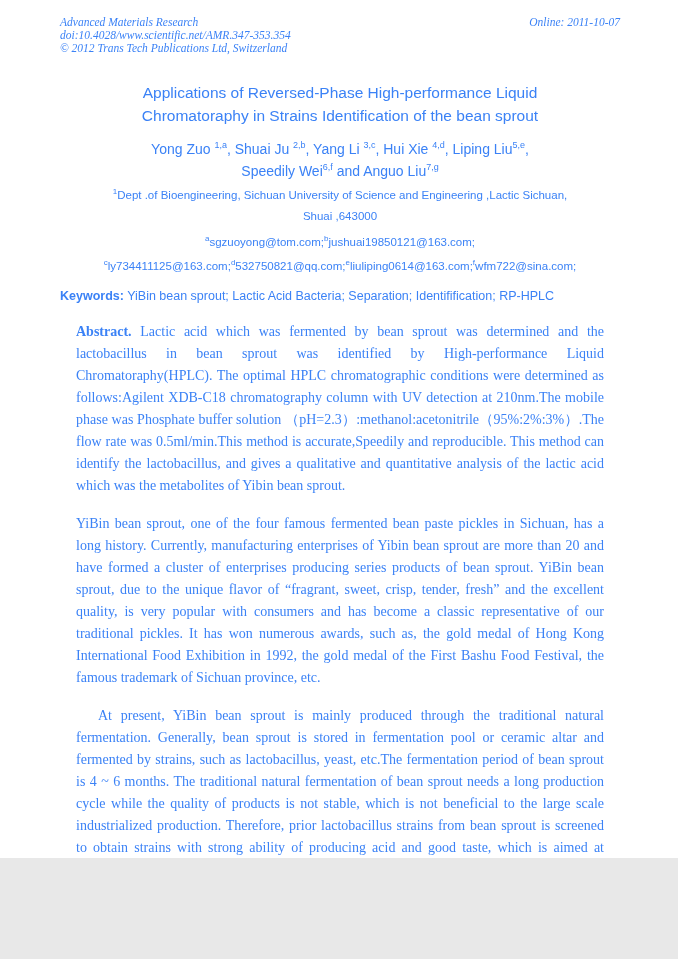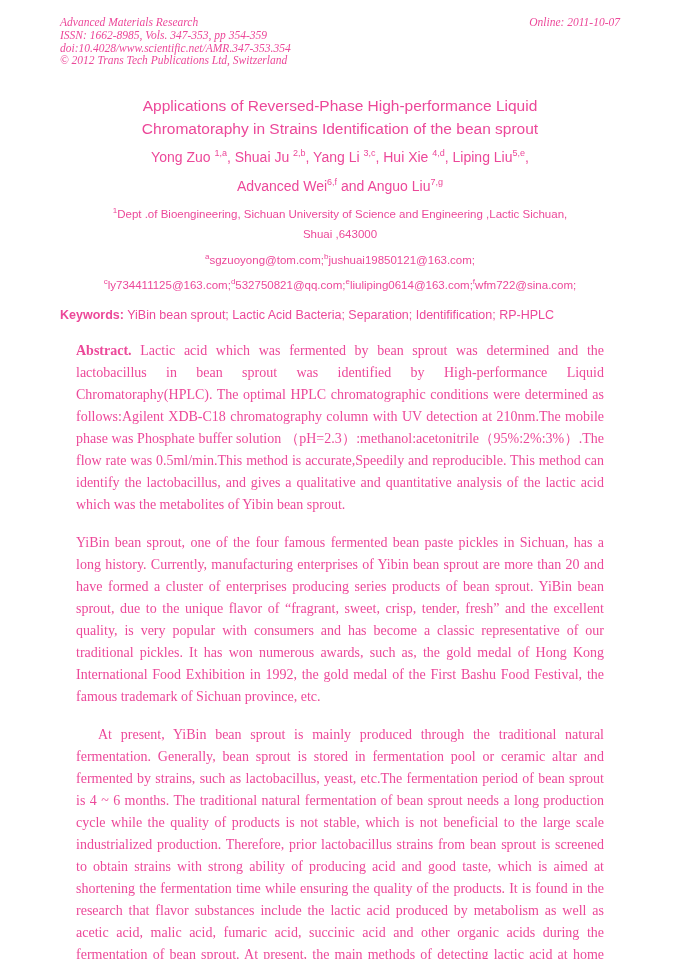--- a/index.html
+++ b/index.html
@@ -1,21 +1,21 @@
 <!DOCTYPE html>
 <html><head>
 <meta charset="utf-8">
 <style>
   html,body { margin:0; padding:0; background:#e8e8e8; }
   .page {
     position:relative;
-    width:678px; height:959px;
+    width:678px; height:858px;
     margin:0 auto;
     background:#ffffff;
-    color:#ec4899;
+    color:#3b82f6;
     overflow:hidden;
     box-sizing:border-box;
     padding:16px 58px 0 60px;
     font-family:"Liberation Serif", serif;
   }
   
   .hdr {
     display:flex; justify-content:space-between; align-items:flex-start;
     font-style:italic;
     font-size:11.5px; line-height:12.8px;
@@ -27,24 +27,24 @@
   .title {
     margin:27px auto 0 auto;
     text-align:center;
     font-family:"Liberation Sans", sans-serif;
     font-weight:normal;
     font-size:15.5px; line-height:23px;
     max-width:470px;
   }
   
   .authors {
-    margin-top:1px;
+    margin-top:9px;
     text-align:center;
     font-family:"Liberation Sans", sans-serif;
-    font-size:14px; line-height:25px;
+    font-size:14px; line-height:18px;
     font-weight:normal;
   }
   .authors sup { font-size:9px; }
   
   .affil, .emails {
     text-align:center;
     font-family:"Liberation Sans", sans-serif;
     font-size:11.5px; line-height:21px;
   }
   .affil { margin-top:1px; }
@@ -77,32 +77,31 @@
   sup { vertical-align:super; }
 </style>
 </head>
 <body>
 
 <div class="page">
 
   <div class="hdr">
     <div class="hdr-left">
       <div>Advanced Materials Research</div>
-      <div>ISSN: 1662-8985, Vols. 347-353, pp 354-359</div>
       <div>doi:10.4028/www.scientific.net/AMR.347-353.354</div>
       <div>© 2012 Trans Tech Publications Ltd, Switzerland</div>
     </div>
     <div class="hdr-right">Online: 2011-10-07</div>
   </div>
 
   <h1 class="title"><span>Applications of Reversed-Phase High-performance Liquid</span><br><span>Chromatoraphy in Strains Identification of the bean sprout</span></h1>
 
   <div class="authors">
     <div><span>Yong Zuo </span><sup>1,a</sup><span>, Shuai Ju </span><sup>2,b</sup><span>, Yang Li </span><sup>3,c</sup><span>, Hui Xie </span><sup>4,d</sup><span>, Liping Liu</span><sup>5,e</sup><span>,</span></div>
-    <div><span>Advanced Wei</span><sup>6,f</sup><span> and  Anguo Liu</span><sup>7,g</sup></div>
+    <div><span>Speedily Wei</span><sup>6,f</sup><span> and  Anguo Liu</span><sup>7,g</sup></div>
   </div>
 
   <div class="affil">
     <div><sup>1</sup><span>Dept .of Bioengineering, Sichuan University of Science and Engineering ,Lactic Sichuan,</span></div>
     <div>Shuai ,643000</div>
   </div>
 
   <div class="emails">
     <div><sup>a</sup><span>sgzuoyong@tom.com;</span><sup>b</sup><span>jushuai19850121@163.com;</span></div>
     <div><sup>c</sup><span>ly734411125@163.com;</span><sup>d</sup><span>532750821@qq.com;</span><sup>e</sup><span>liuliping0614@163.com;</span><sup>f</sup><span>wfm722@sina.com;</span></div>

